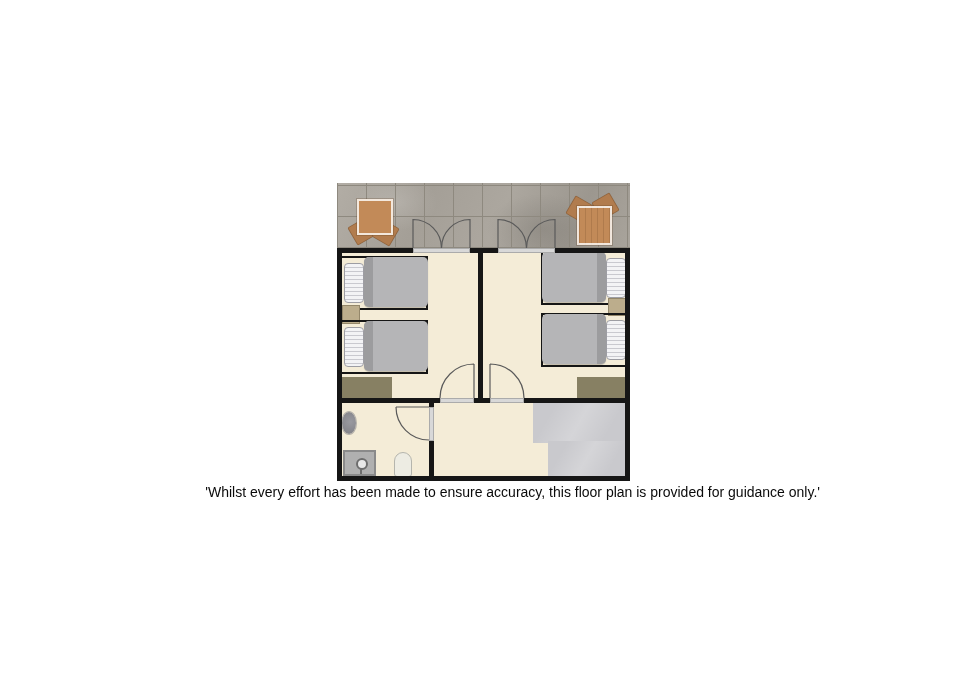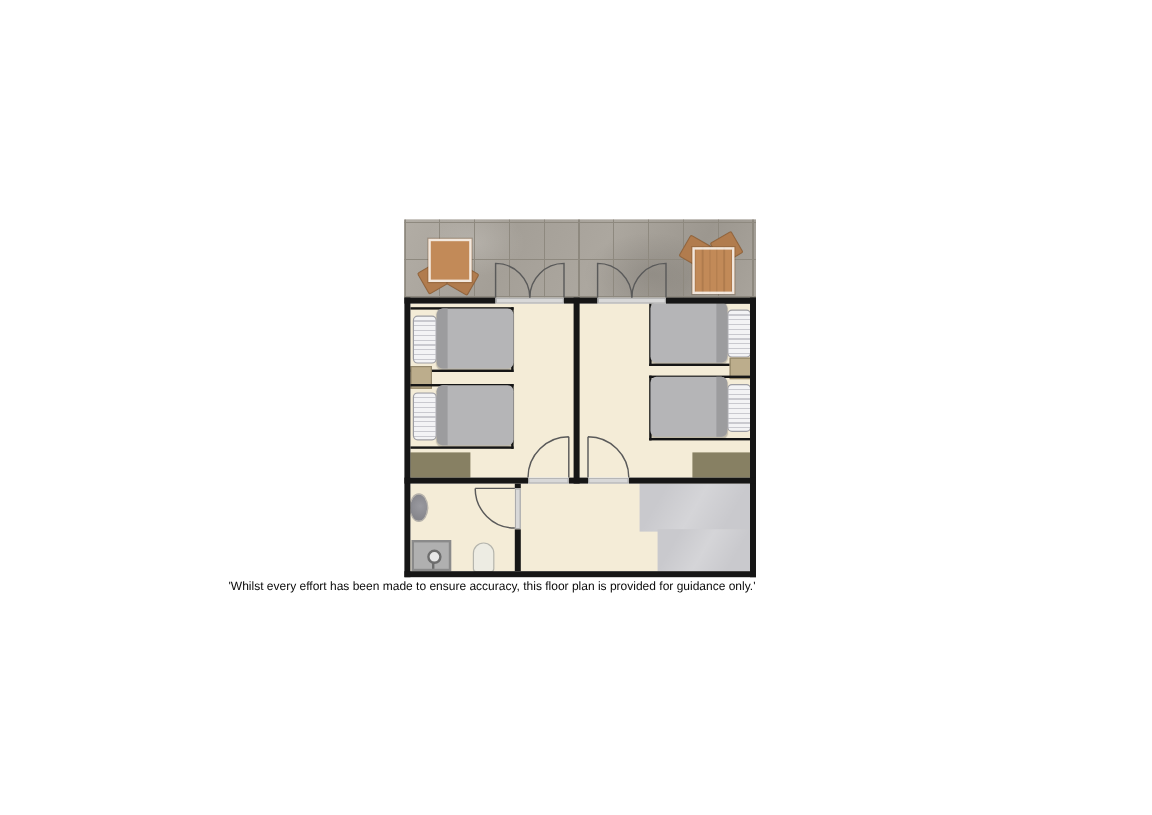--- a/index.html
+++ b/index.html
@@ -83,22 +83,22 @@
     border:1px solid var(--toilet_border,#b5b5ad);
     border-radius:9px 9px 3px 3px;
   }
 
   
   #door-layer{left:0;top:0;width:293px;height:298px;pointer-events:none;}
   #door-layer path{stroke:var(--door_arc,#5a5a5a);stroke-width:1.2;fill:none;}
 
   
   .disclaimer{
-    position:absolute;left:0;top:484px;width:820px;text-align:center;
-    font-size:10px;color:#0a0a0a;letter-spacing:0;
+    position:absolute;left:0;top:484px;width:820px;text-align:right;
+    font-size:14px;color:#0a0a0a;letter-spacing:0;
   }
 </style>
 </head>
 <body>
 
 <div id="plan">
 
   <div class="abs deck"></div>
 
   <div class="abs chair" style="left:14px;top:38px;transform:rotate(-30deg);"></div>

